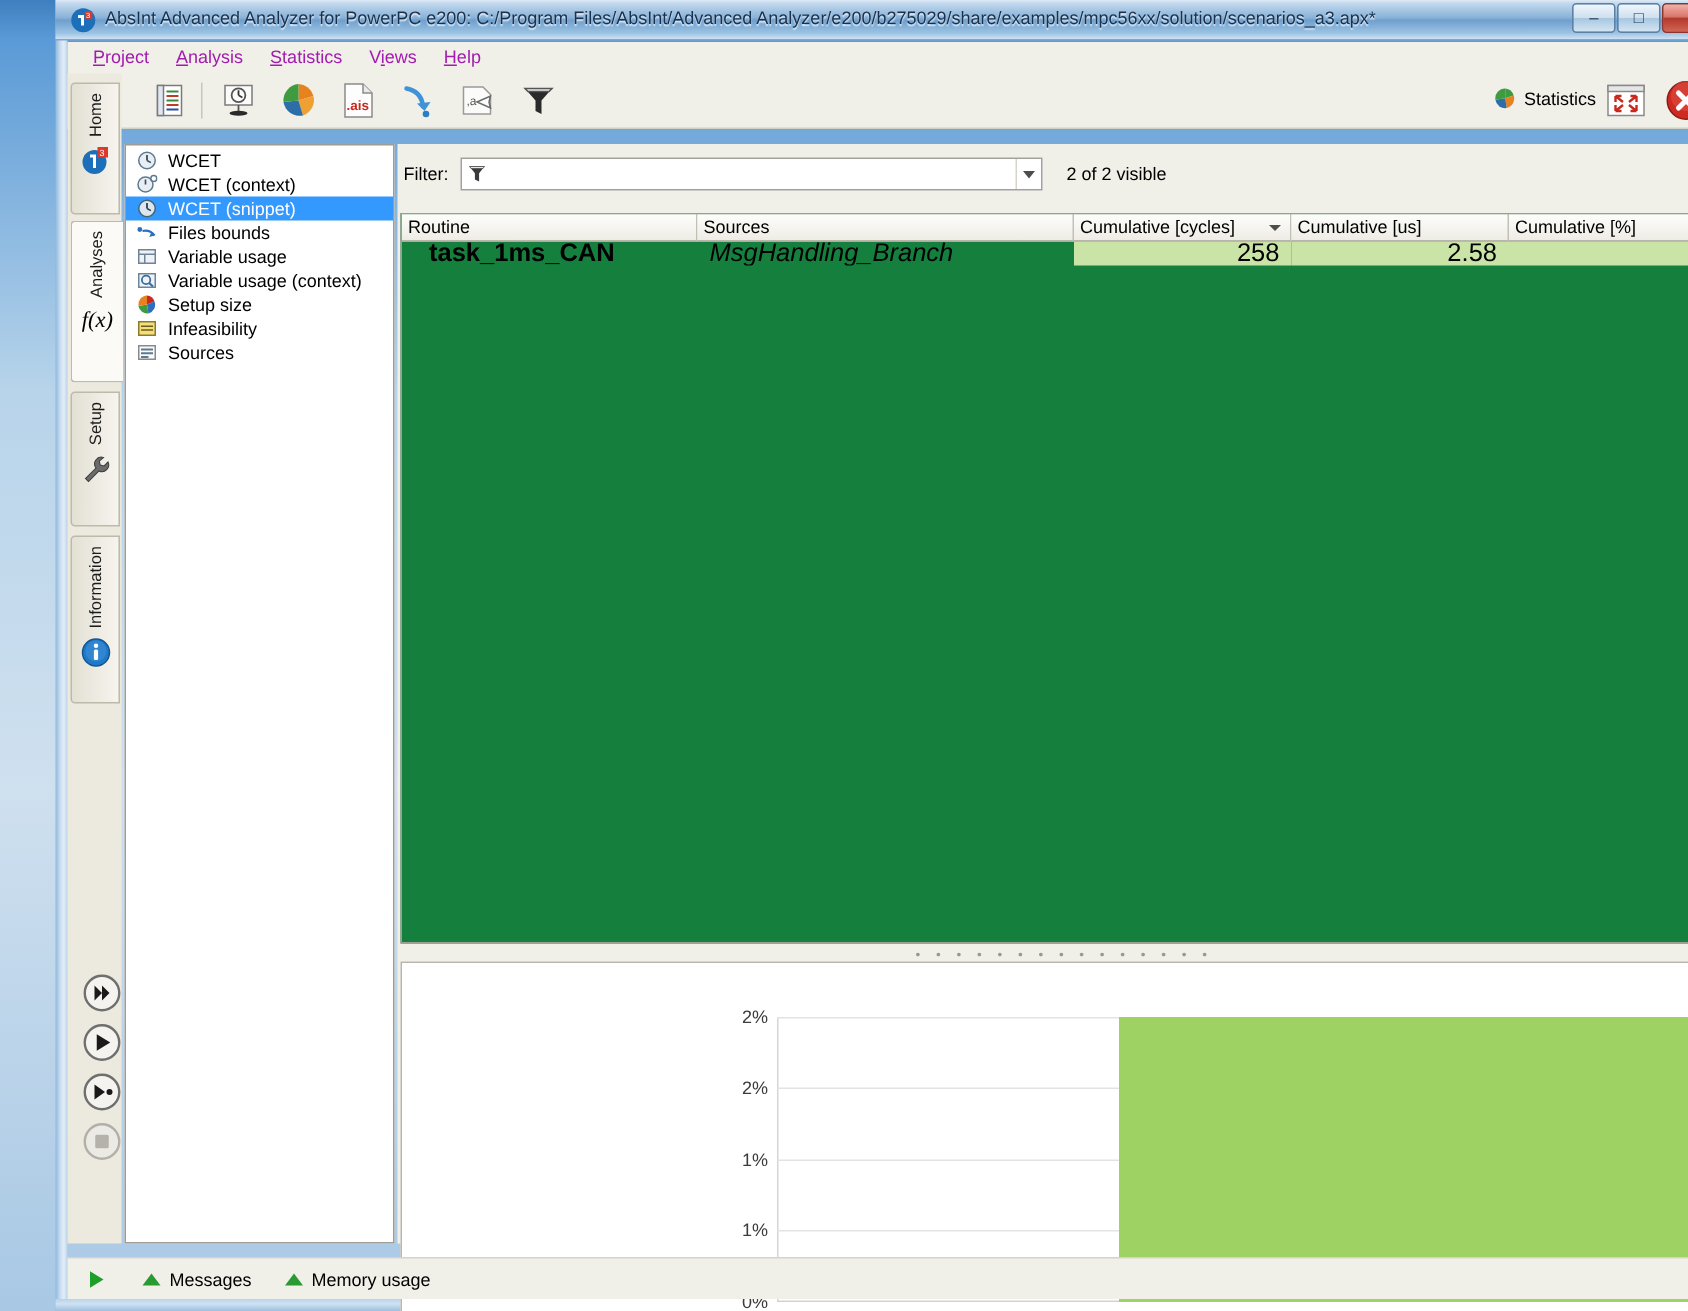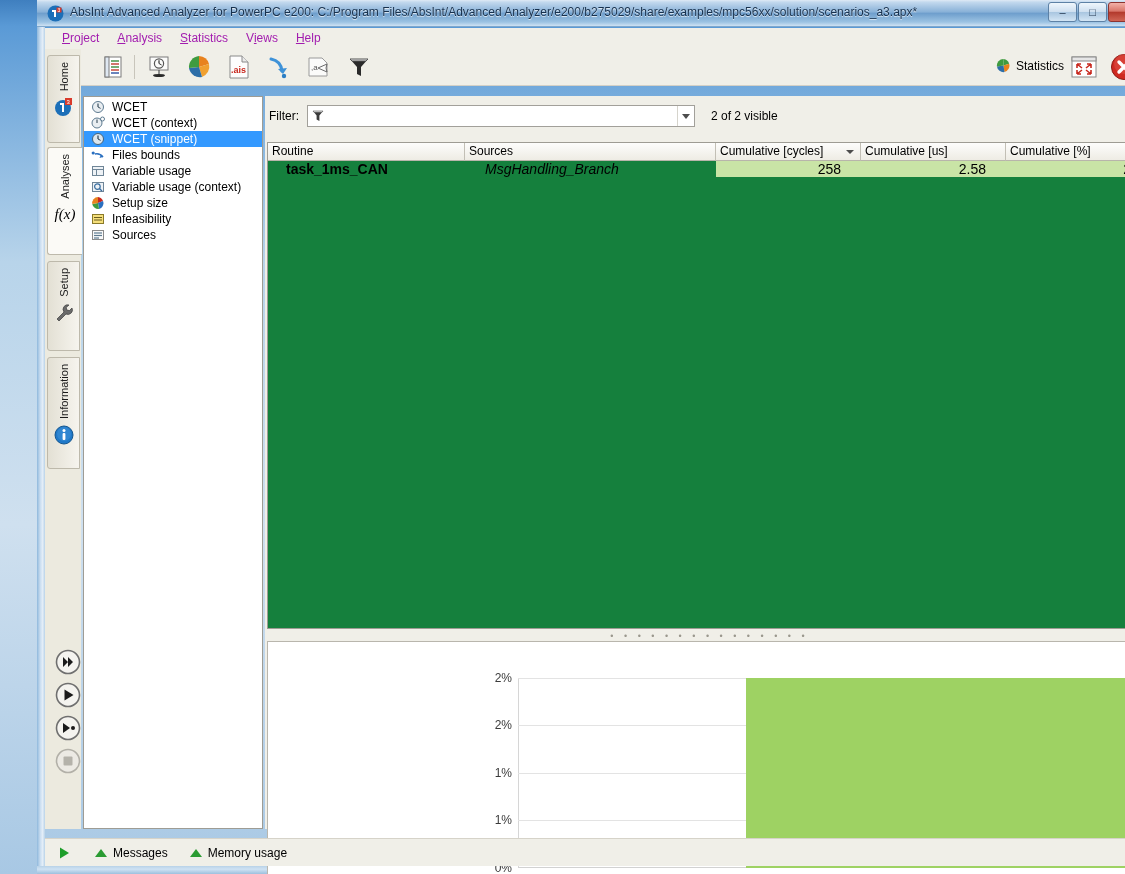--- a/index.html
+++ b/index.html
@@ -165,21 +165,21 @@
     padding-left: 4px; position: relative; overflow:hidden; white-space:nowrap;
     background: linear-gradient(to bottom,#fdfdfc,#eeece4);
   }
   .sort-arrow {
     position:absolute; right: 6px; top: 7px;
     width:0;height:0;border-left:4px solid transparent;border-right:4px solid transparent;
     border-top:4px solid #4d4d4d;
   }
   .trow { display:flex; height: 16px; }
   .td {
-    height:16px; line-height:16px; font-size:14px; padding: 0 20px;
+    height:16px; line-height:16px; font-size:17px; padding: 0 8px;
     overflow:hidden; white-space:nowrap;
   }
   .td.routine { font-weight: bold; padding-left: 18px; }
   .td.snippet { font-style: italic; }
   .td.num { text-align: right; }
 
   
   #splitter {
     position:absolute; left:2px; top:535px; width:885px; height:10px;
     display:flex; align-items:center; justify-content:center;

